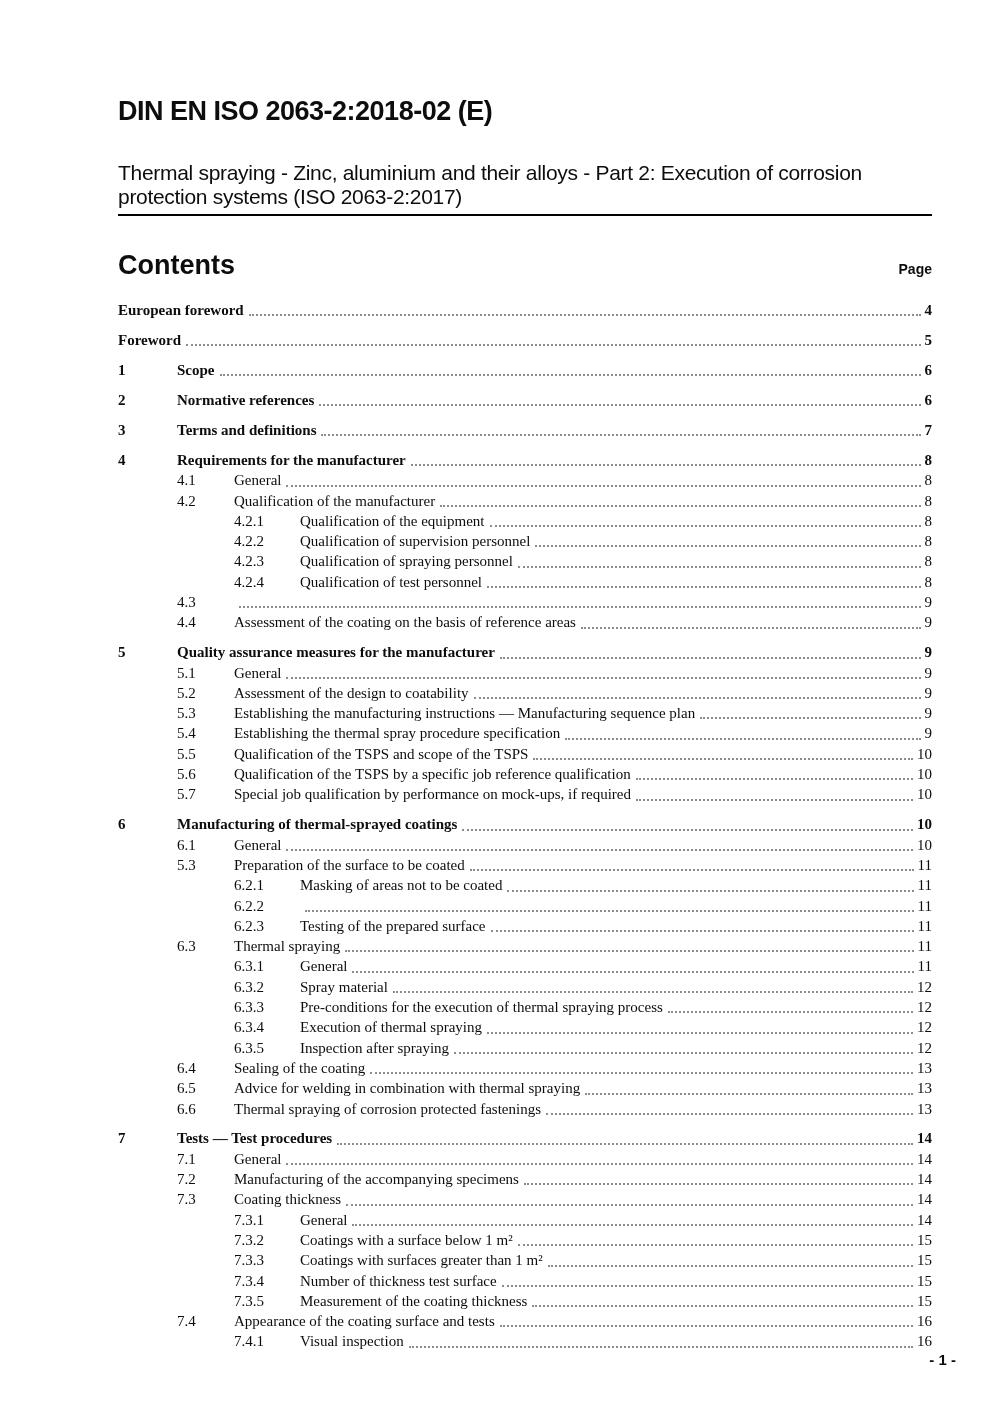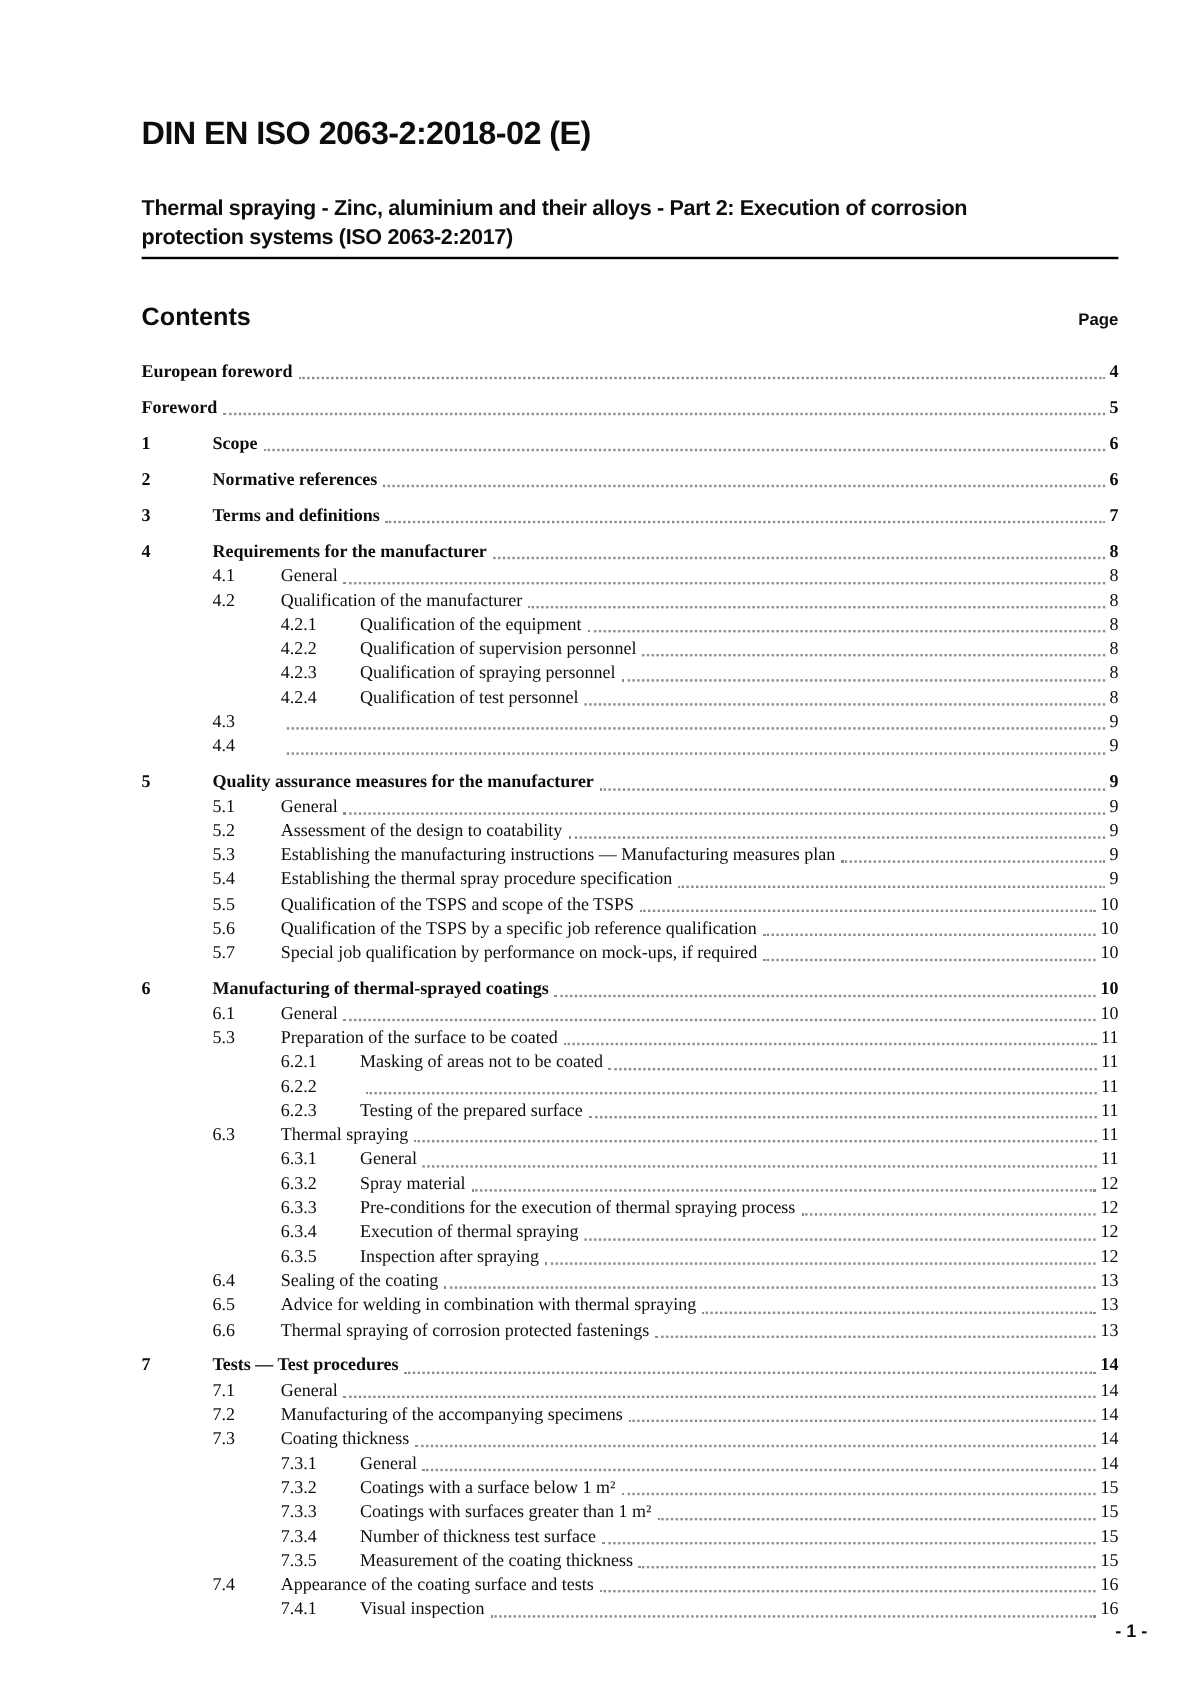--- a/index.html
+++ b/index.html
@@ -22,36 +22,36 @@
     margin: 0;
   }
   .subtitle-block {
     margin-top: 36px;
     border-bottom: 2px solid #000;
     padding-bottom: 5px;
   }
   .subtitle-line {
     display: block;
     font-family: "Liberation Sans", sans-serif;
-    font-weight: bold;
-    font-size: 18px;
+    font-weight: normal;
+    font-size: 21px;
     line-height: 24px;
     letter-spacing: -0.3px;
     white-space: nowrap;
   }
   .contents-row {
     margin-top: 36px;
     display: flex;
     justify-content: space-between;
     align-items: baseline;
   }
   .contents-title {
     font-family: "Liberation Sans", sans-serif;
     font-weight: bold;
-    font-size: 21px;
+    font-size: 27px;
     line-height: 26px;
   }
   .page-col-label {
     font-family: "Liberation Sans", sans-serif;
     font-weight: bold;
     font-size: 14px;
   }
 
   .toc { margin-top: 22px; }
   .row {
@@ -178,20 +178,21 @@
     <span class="leader"></span>
     <span class="pg">8</span>
   </div>
       <div class="row lvl1">
     <span class="num">4.3</span>
     <span class="leader"></span>
     <span class="pg">9</span>
   </div>
       <div class="row lvl1">
     <span class="num">4.4</span>
+    <span class="ttl">Assessment of the coating on the basis of reference areas</span>
     <span class="leader"></span>
     <span class="pg">9</span>
   </div>
       <div class="row lvl0 b sp">
     <span class="num">5</span>
     <span class="ttl">Quality assurance measures for the manufacturer</span>
     <span class="leader"></span>
     <span class="pg">9</span>
   </div>
       <div class="row lvl1">
@@ -201,21 +202,21 @@
     <span class="pg">9</span>
   </div>
       <div class="row lvl1">
     <span class="num">5.2</span>
     <span class="ttl">Assessment of the design to coatability</span>
     <span class="leader"></span>
     <span class="pg">9</span>
   </div>
       <div class="row lvl1">
     <span class="num">5.3</span>
-    <span class="ttl">Establishing the manufacturing instructions — Manufacturing measures plan</span>
+    <span class="ttl">Establishing the manufacturing instructions — Manufacturing sequence plan</span>
     <span class="leader"></span>
     <span class="pg">9</span>
   </div>
       <div class="row lvl1">
     <span class="num">5.4</span>
     <span class="ttl">Establishing the thermal spray procedure specification</span>
     <span class="leader"></span>
     <span class="pg">9</span>
   </div>
       <div class="row lvl1">

